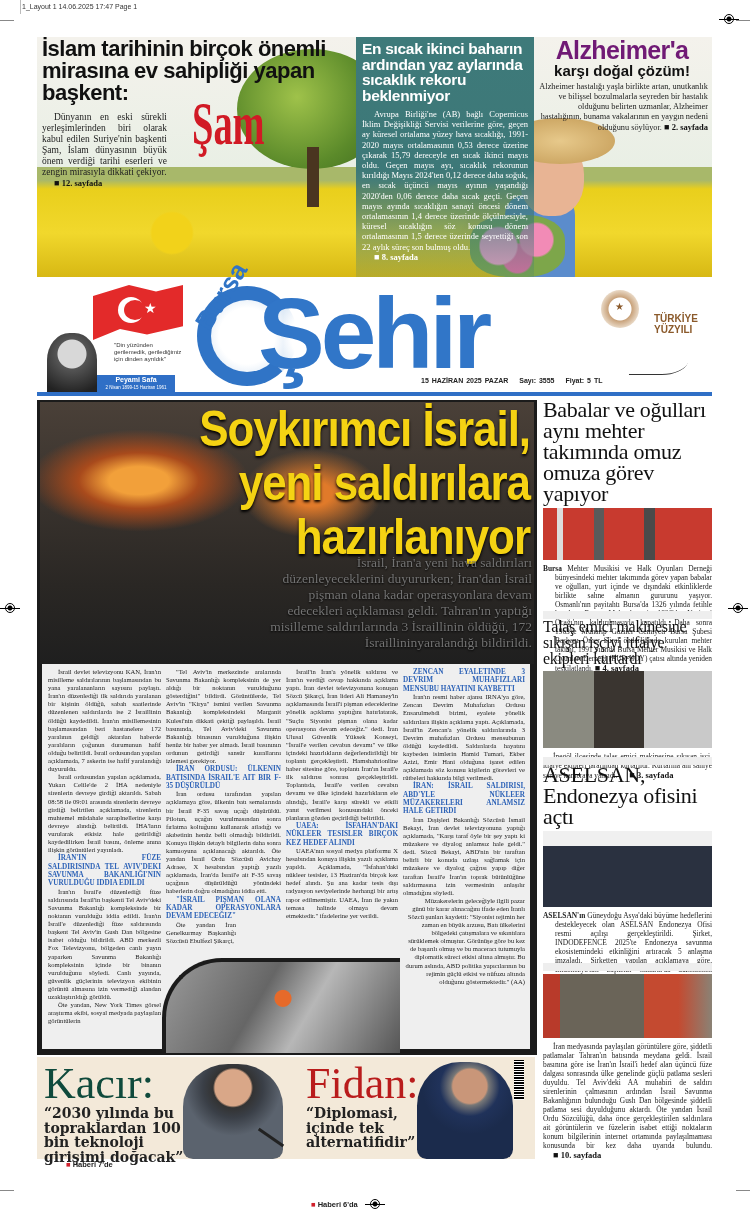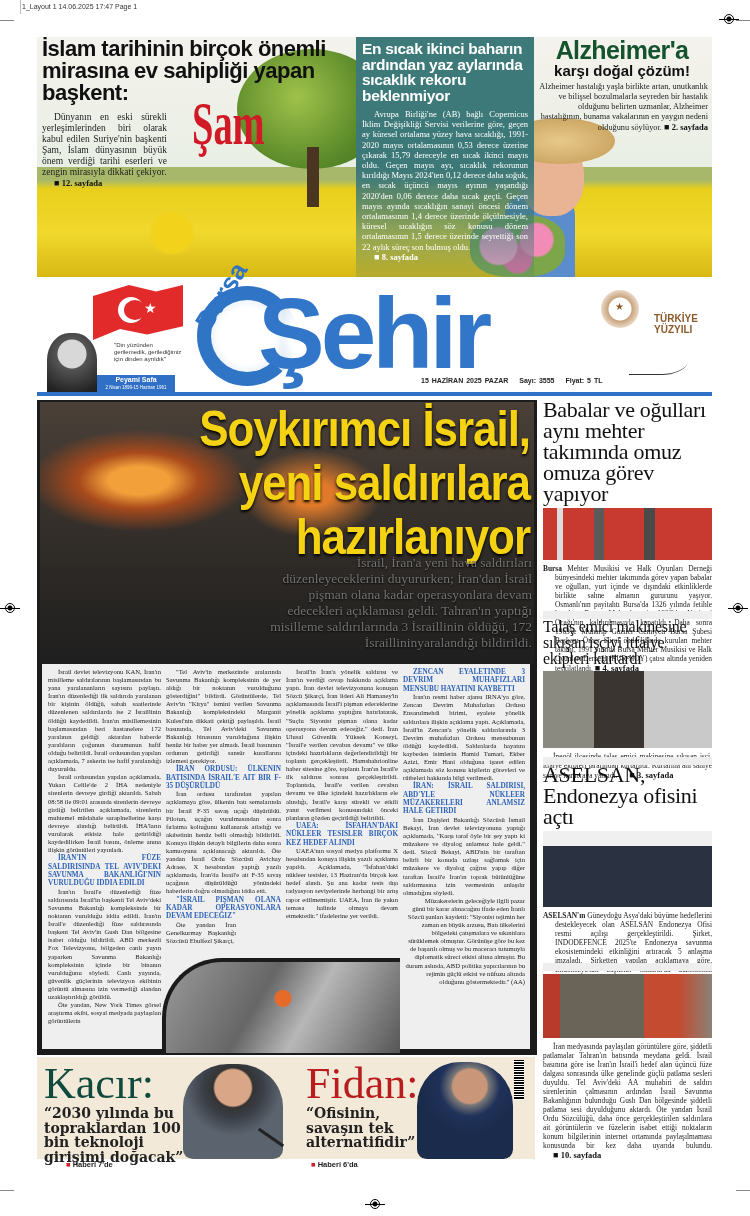--- a/index.html
+++ b/index.html
@@ -27,21 +27,21 @@
 .teal{position:absolute;left:356px;top:37px;width:178px;height:240px;background:linear-gradient(#3e7a7a 0,#3d7878 55%,rgba(61,120,120,.75) 70%,rgba(61,120,120,.2));padding:4px 6px}
 .teal h2{font:bold 15.5px/15.5px "Liberation Sans",sans-serif;color:#fff;letter-spacing:-.3px}
 .teal p{font-size:8.5px;line-height:10.2px;color:#fff;text-indent:12px;text-align:justify;margin-top:6px}
 .teal .ref{color:#fff}
 .woman{position:absolute;left:470px;top:120px;width:120px;height:157px}
 .hat{position:absolute;left:505px;top:118px;width:110px;height:46px;border-radius:50%;background:radial-gradient(#e7c98b,#c39a55);}
 .face{position:absolute;left:520px;top:140px;width:64px;height:76px;border-radius:45%;background:#e8b494}
 .shirt{position:absolute;left:505px;top:195px;width:70px;height:82px;border-radius:20px 20px 0 0;background:#5b8ccc}
 .roses{position:absolute;left:470px;top:215px;width:95px;height:62px;border-radius:40%;background:radial-gradient(circle at 30% 50%,#f6a3c8 0 18px,transparent 20px),radial-gradient(circle at 70% 40%,#f28bb6 0 16px,transparent 18px),radial-gradient(circle at 50% 70%,#e86fa3 0 14px,#7da64a 16px)}
 .alz{position:absolute;left:536px;top:37px;width:176px;text-align:right;padding-right:4px}
-.alz h2{font:bold 25px/26px "Liberation Sans",sans-serif;color:#14532d;text-align:center;letter-spacing:-.6px}
+.alz h2{font:bold 25px/26px "Liberation Sans",sans-serif;color:#701a75;text-align:center;letter-spacing:-.6px}
 .alz h3{font:bold 15px/16px "Liberation Sans",sans-serif;color:#111;text-align:center}
 .alz p{font-size:8.3px;line-height:10px;margin-top:3px;text-align:right}
 
 .flag{position:absolute;left:93px;top:285px;width:90px;height:55px;background:#e32a2a;clip-path:polygon(0 20%,40% 0,70% 12%,100% 0,100% 75%,60% 90%,30% 80%,0 100%)}
 .crescent{position:absolute;left:118px;top:297px;width:26px;height:26px;border-radius:50%;background:#fff}
 .crescent::after{content:"";position:absolute;left:6px;top:3px;width:22px;height:20px;border-radius:50%;background:#e32a2a}
 .fstar{position:absolute;left:144px;top:300px;color:#fff;font-size:14px}
 .portrait{position:absolute;left:47px;top:333px;width:50px;height:60px;border-radius:45% 45% 0 0;background:radial-gradient(circle at 50% 35%,#d8d8d8 0 14px,#555 15px,#222 40px)}
 .quote{position:absolute;left:114px;top:342px;font:6px/7px "Liberation Sans",sans-serif;color:#333;width:70px}
 .nameplate{position:absolute;left:97px;top:375px;width:78px;height:18px;background:#2f6fc6;color:#fff;text-align:center;font:bold 7px/8px "Liberation Sans",sans-serif;padding-top:1px}
@@ -218,15 +218,15 @@
 </div>
 
 <div class="bottom"></div>
 <div class="kacirphoto"></div>
 <div class="mic"></div>
 <div class="kacir">Kacır:</div>
 <div class="kq">“2030 yılında bu topraklardan 100 bin teknoloji girişimi doğacak”</div>
 <div class="href" style="left:66px;top:1160px">Haberi 7'de</div>
 <div class="fidanphoto"></div>
 <div class="fidan">Fidan:</div>
-<div class="fq">“Ofisinin, savaşın tek alternatifidir”</div>
-<div class="href" style="left:311px;top:1160px">Haberi 6'da</div>
+<div class="fq">“Diplomasi, içinde tek alternatifidir”</div>
+<div class="href" style="left:311px;top:1200px">Haberi 6'da</div>
 <div class="barcode"></div>
 
 </body></html>

